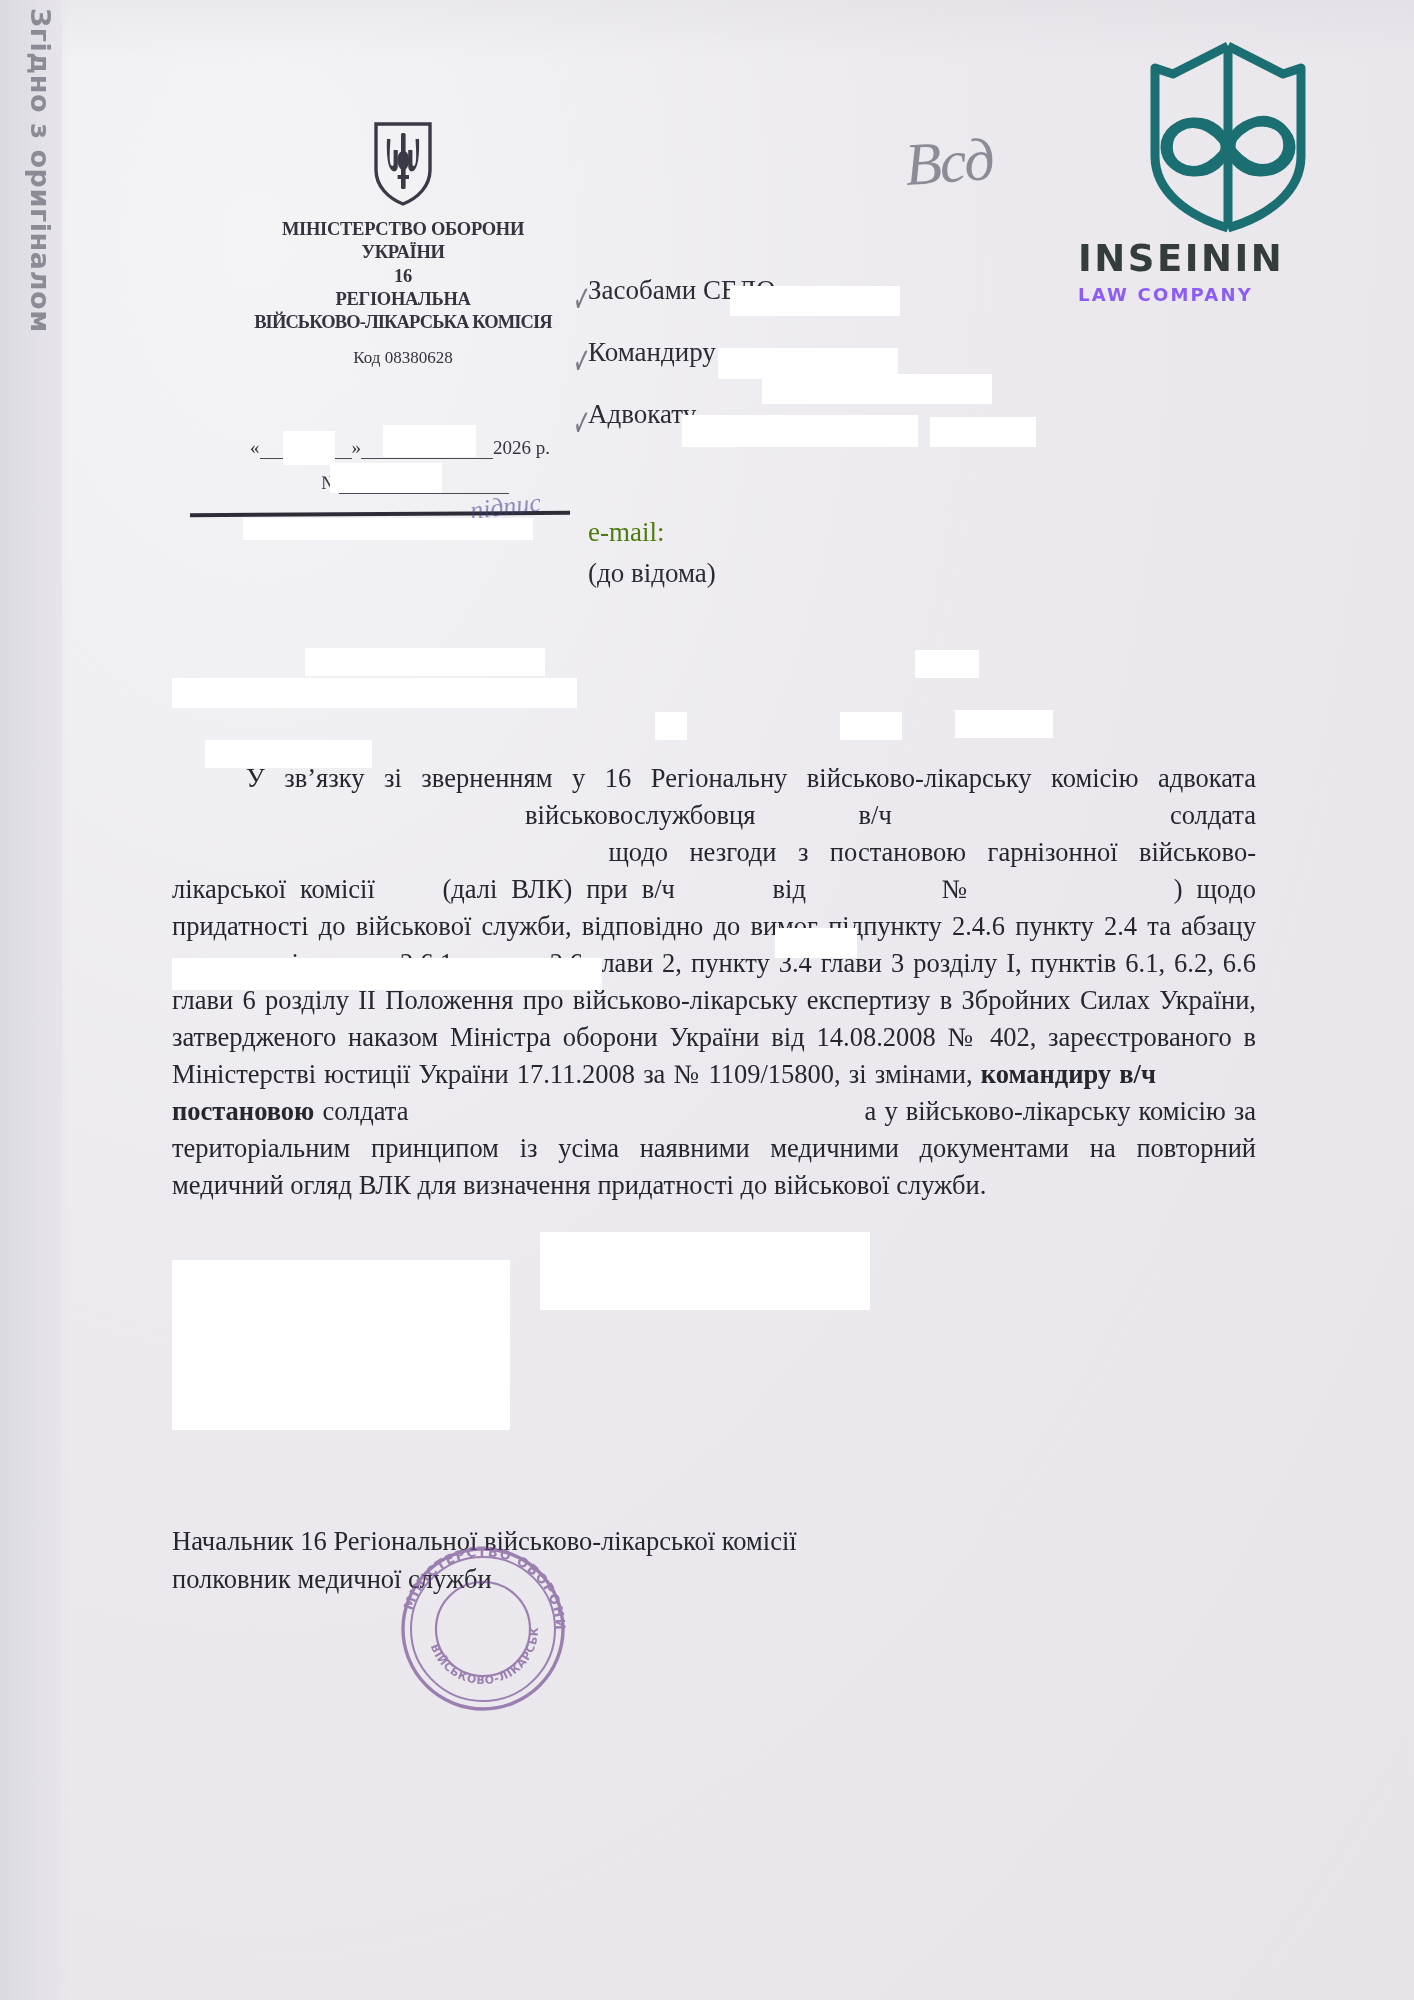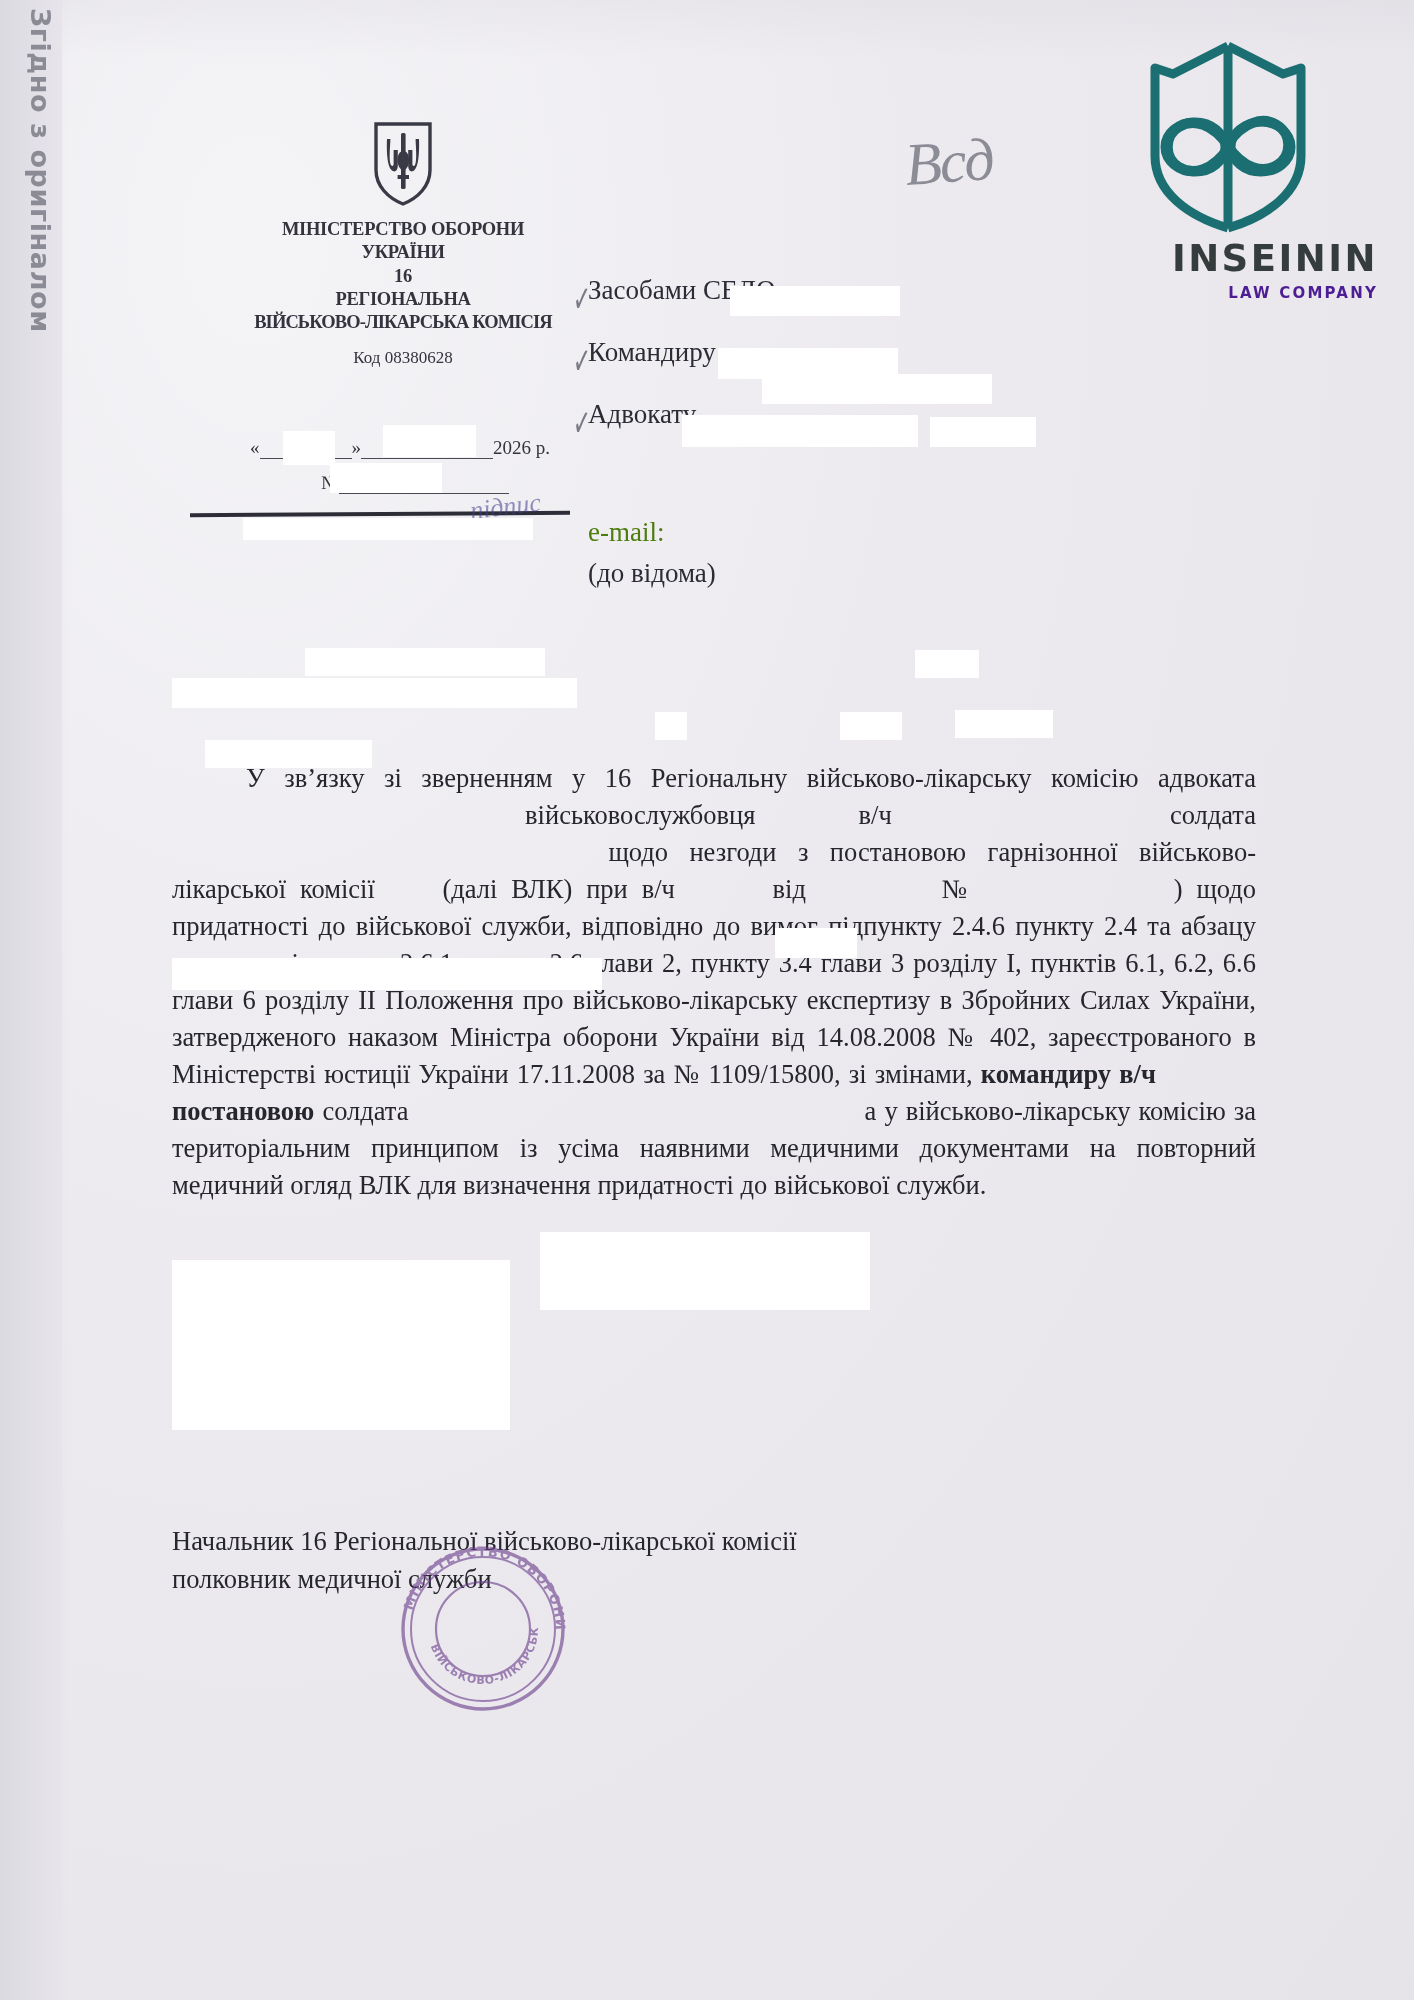--- a/index.html
+++ b/index.html
@@ -54,39 +54,39 @@
     color: #8b8b95;
     white-space: nowrap;
   }
 
   
   #logo-block {
     position: absolute;
     left: 1078px;
     top: 36px;
     width: 300px;
-    text-align: right;
+    text-align: left;
   }
   #logo-mark { display:block; margin: 0 auto; }
   #logo-wordmark {
     margin-top: 4px;
     font-family: "DejaVu Sans", sans-serif;
     font-weight: 700;
     font-size: 37px;
     letter-spacing: 2.5px;
     color: #343c3c;
     line-height: 1;
   }
   #logo-subtitle {
     margin-top: 9px;
     font-family: "DejaVu Sans", sans-serif;
     font-weight: 600;
-    font-size: 15px;
+    font-size: 18px;
     letter-spacing: 2.2px;
-    color: #4c1d95;
+    color: #8b5cf6;
     line-height: 1;
   }
 
   
   #handwritten-note {
     position: absolute;
     left: 905px;
     top: 128px;
     font-family: "Liberation Serif", serif;
     font-style: italic;

